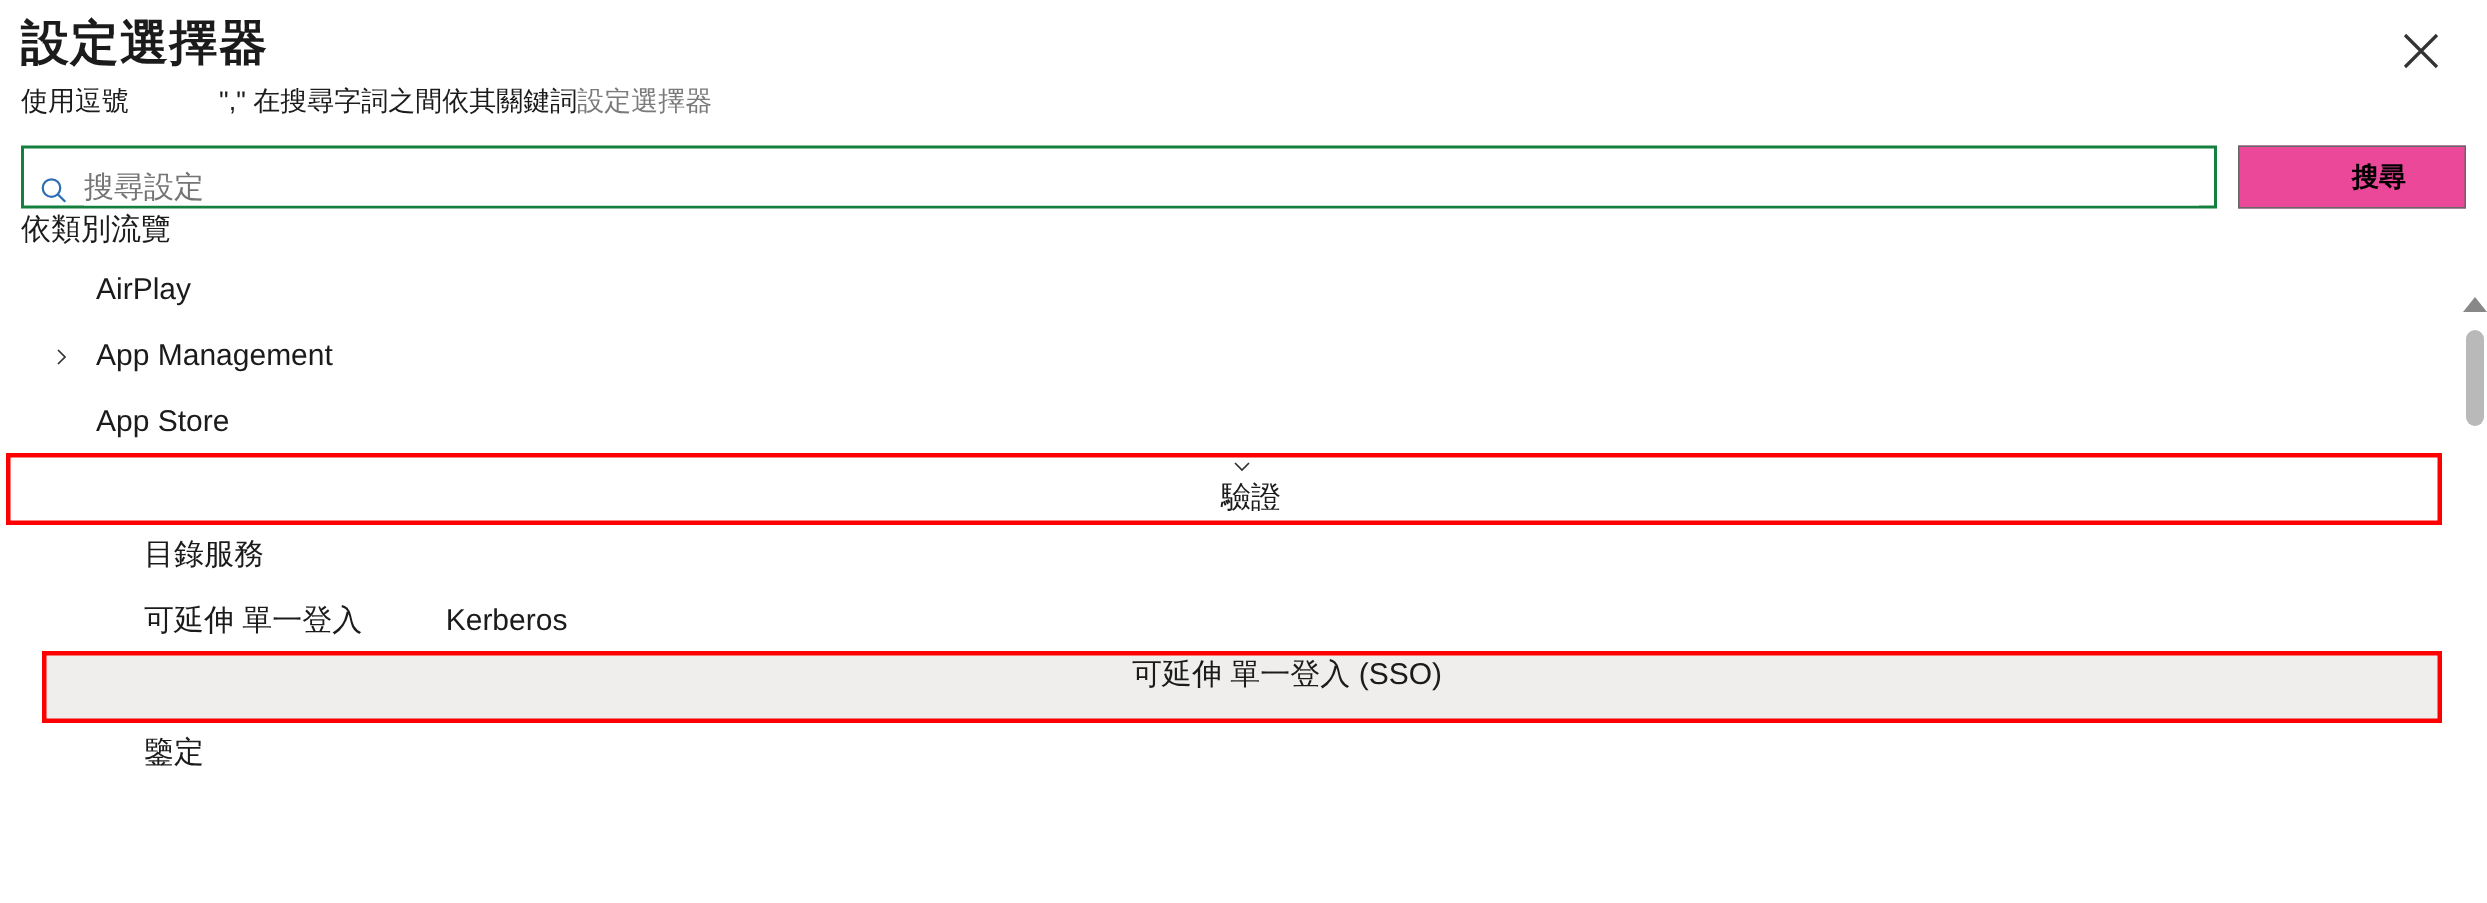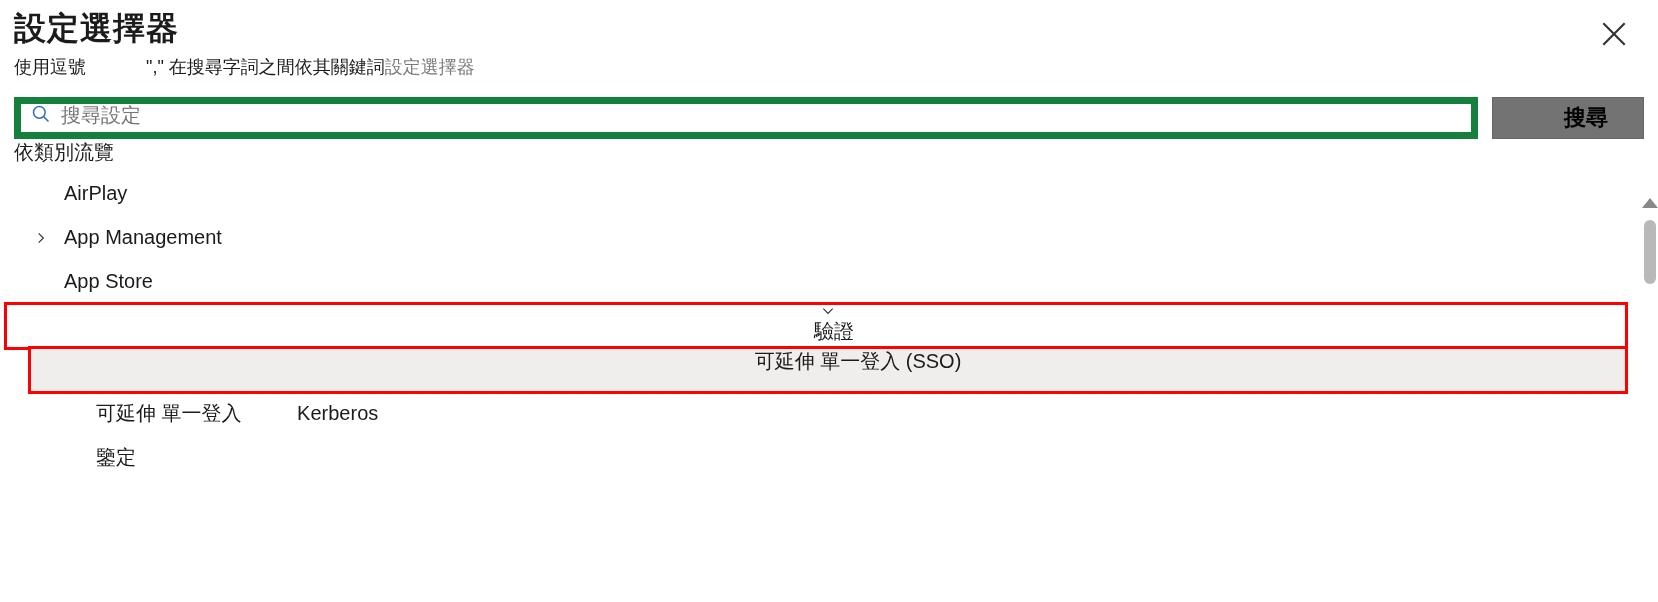--- a/index.html
+++ b/index.html
@@ -40,42 +40,42 @@
     .close-btn svg { width: 100%; height: 100%; }
     .search-row {
       display: flex;
       gap: 14px;
       margin-top: 18px;
       align-items: stretch;
     }
     .search-box {
       flex: 1;
       display: flex;
-      align-items: flex-start;
-      border: 7px solid #15803d;
+      align-items: flex-end;
+      border: 2px solid #15803d;
       height: 42px;
       padding: 0 10px;
       background: #fff;
     }
     .search-box svg { width: 20px; height: 20px; flex-shrink: 0; }
     .search-input {
       border: none;
       outline: none;
       font-size: 20px;
       margin-left: 10px;
       width: 100%;
       font-family: inherit;
       color: #555;
     }
     .search-btn {
       width: 152px;
       height: 42px;
       border: 1px solid #666;
-      background: #737373;
-      font-size: 22px;
+      background: #ec4899;
+      font-size: 18px;
       font-family: inherit;
       font-weight: 600;
       cursor: pointer;
       padding-left: 36px;
     }
     .browse-label {
       font-size: 20px;
       margin-top: 0;
     }
     .tree {
@@ -196,29 +196,33 @@
 
     <div class="row highlight-red wide" style="margin-left:-8px; padding-left:24px;">
       <span class="chev">
         <svg width="14" height="14" viewBox="0 0 24 24">
             <path d="M4 8 L12 16 L20 8" stroke="#333" stroke-width="2" fill="none"></path>
           </svg>
       </span>
       <span class="label">驗證</span>
     </div>
 
+    <div class="row child">
+      <span class="chev"></span>
+      <span class="label">目錄服務</span>
+    </div>
+
+    <div class="row child">
+      <span class="chev"></span>
+      <span class="label">可延伸 單一登入          Kerberos</span>
+    </div>
 
     <div class="row child highlight-red selected wide">
       <span class="chev"></span>
       <span class="label">可延伸 單一登入 (SSO)</span>
-    </div>
-
-    <div class="row child">
-      <span class="chev"></span>
-      <span class="label">可延伸 單一登入          Kerberos</span>
     </div>
 
     <div class="row child">
       <span class="chev"></span>
       <span class="label">鑒定</span>
     </div>
 
   </div>
 </div>
 

